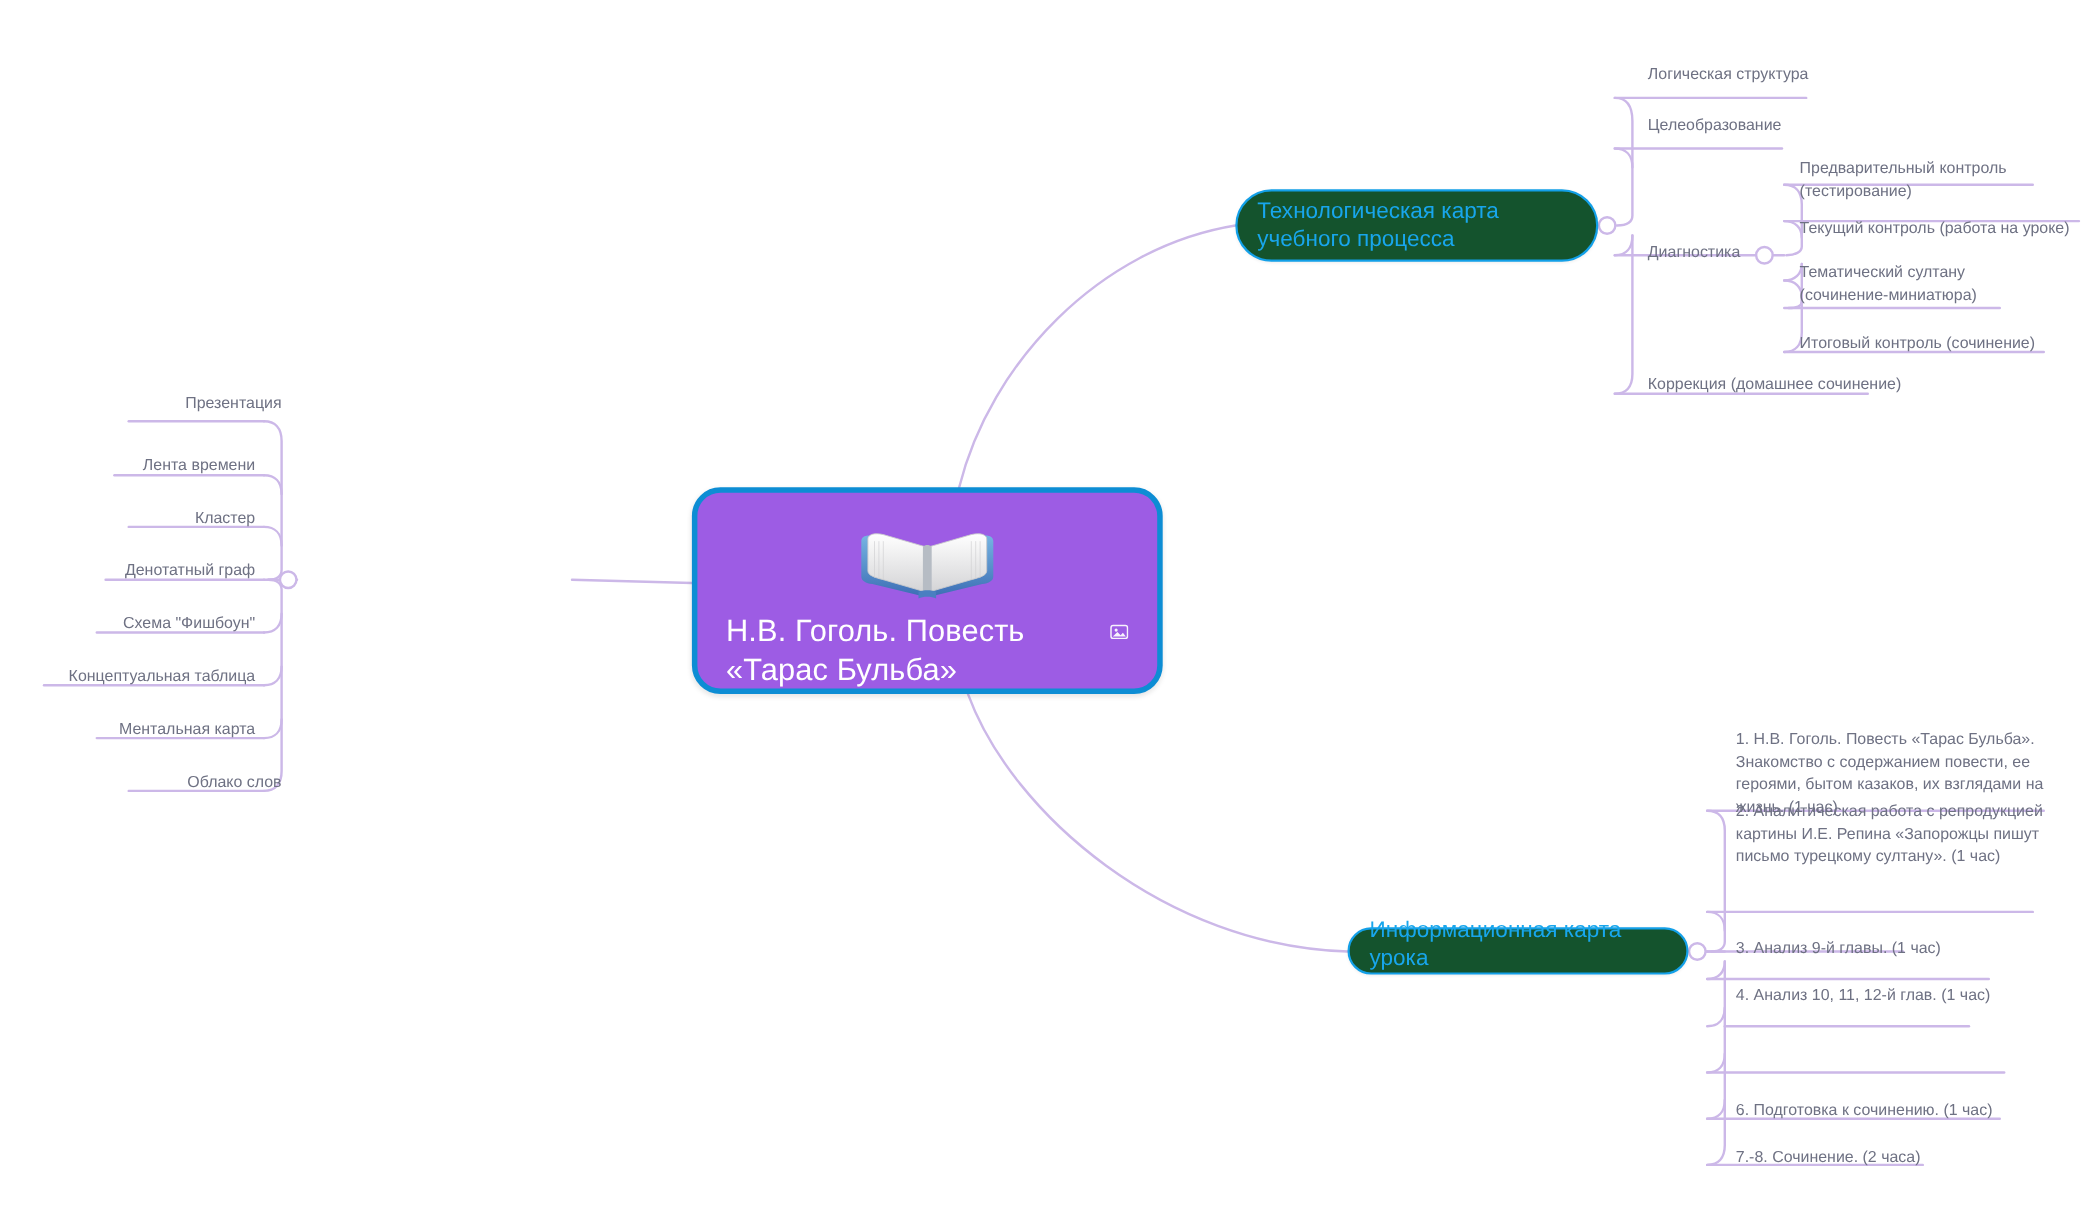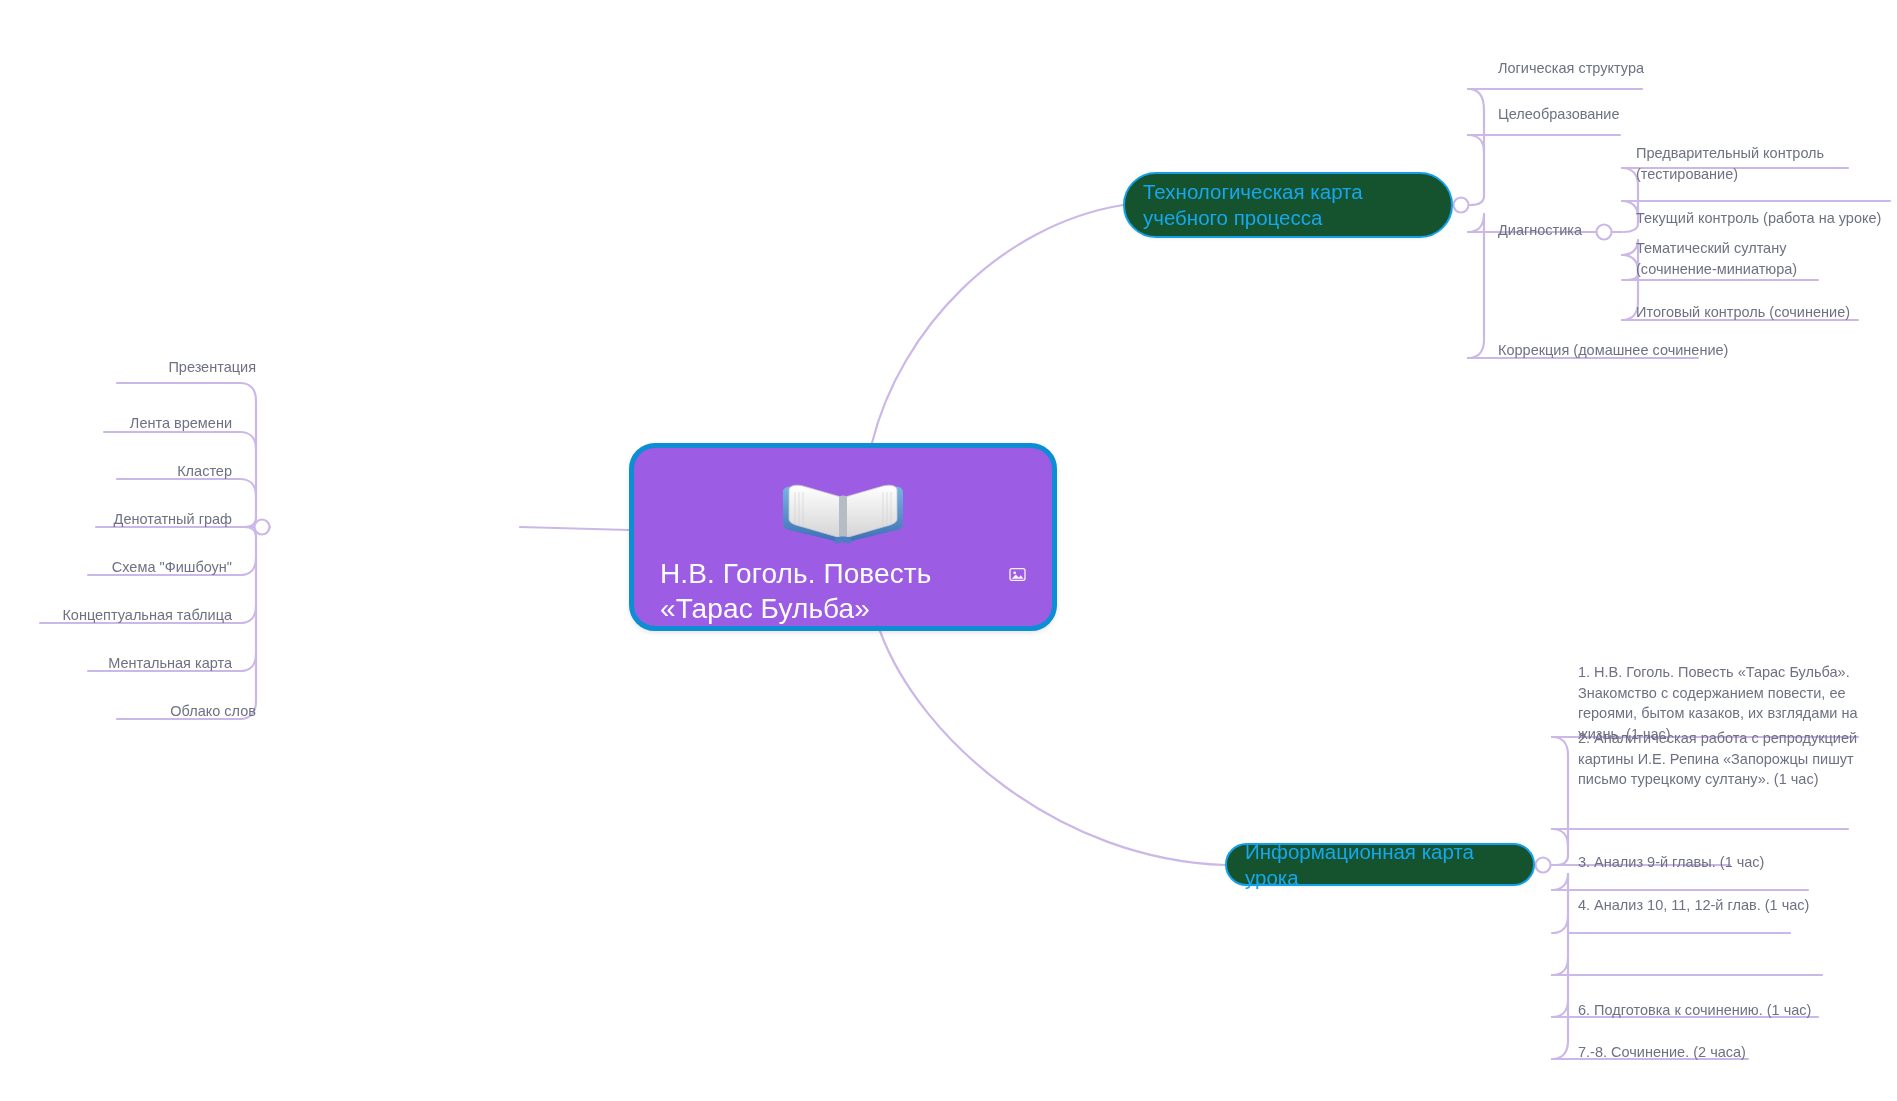--- a/index.html
+++ b/index.html
@@ -105,20 +105,21 @@
     padding: 0 18px;
     font-size: 20.5px;
   }
   #pill-info {
     left: 1225px;
     top: 843px;
     width: 310px;
     height: 43px;
     padding: 0 18px;
     font-size: 20.5px;
+    align-items: flex-end;
   }
 
   
   .leaf {
     position: absolute;
     color: #6e7183;
     font-size: 14.5px;
     line-height: 1.42;
     z-index: 3;
     white-space: pre-line;
@@ -266,21 +267,21 @@
   </div>
 
   <div class="leaf leaf-right" style="left:1498px; top:58px; width:260px;">Логическая структура</div>
 
   <div class="leaf leaf-right" style="left:1498px; top:104px; width:260px;">Целеобразование</div>
 
   <div class="leaf leaf-right" style="left:1498px; top:220px; width:140px;">Диагностика</div>
 
   <div class="leaf leaf-right" style="left:1636px; top:143px; width:230px;">Предварительный контроль (тестирование)</div>
 
-  <div class="leaf leaf-right" style="left:1636px; top:208px; width:262px;">Текущий контроль (работа на уроке)</div>
+  <div class="leaf leaf-right" style="left:1636px; top:198px; width:262px;">Текущий контроль (работа на уроке)</div>
 
   <div class="leaf leaf-right" style="left:1636px; top:238px; width:210px;">Тематический султану (сочинение-миниатюра)</div>
 
   <div class="leaf leaf-right" style="left:1636px; top:302px; width:240px;">Итоговый контроль (сочинение)</div>
 
   <div class="leaf leaf-right" style="left:1498px; top:340px; width:290px;">Коррекция (домашнее сочинение)</div>
 
   <div class="leaf leaf-left" style="left:0px; top:357px; width:232px;margin-left:24px;">Презентация</div>
 
   <div class="leaf leaf-left" style="left:0px; top:413px; width:232px;">Лента времени</div>

